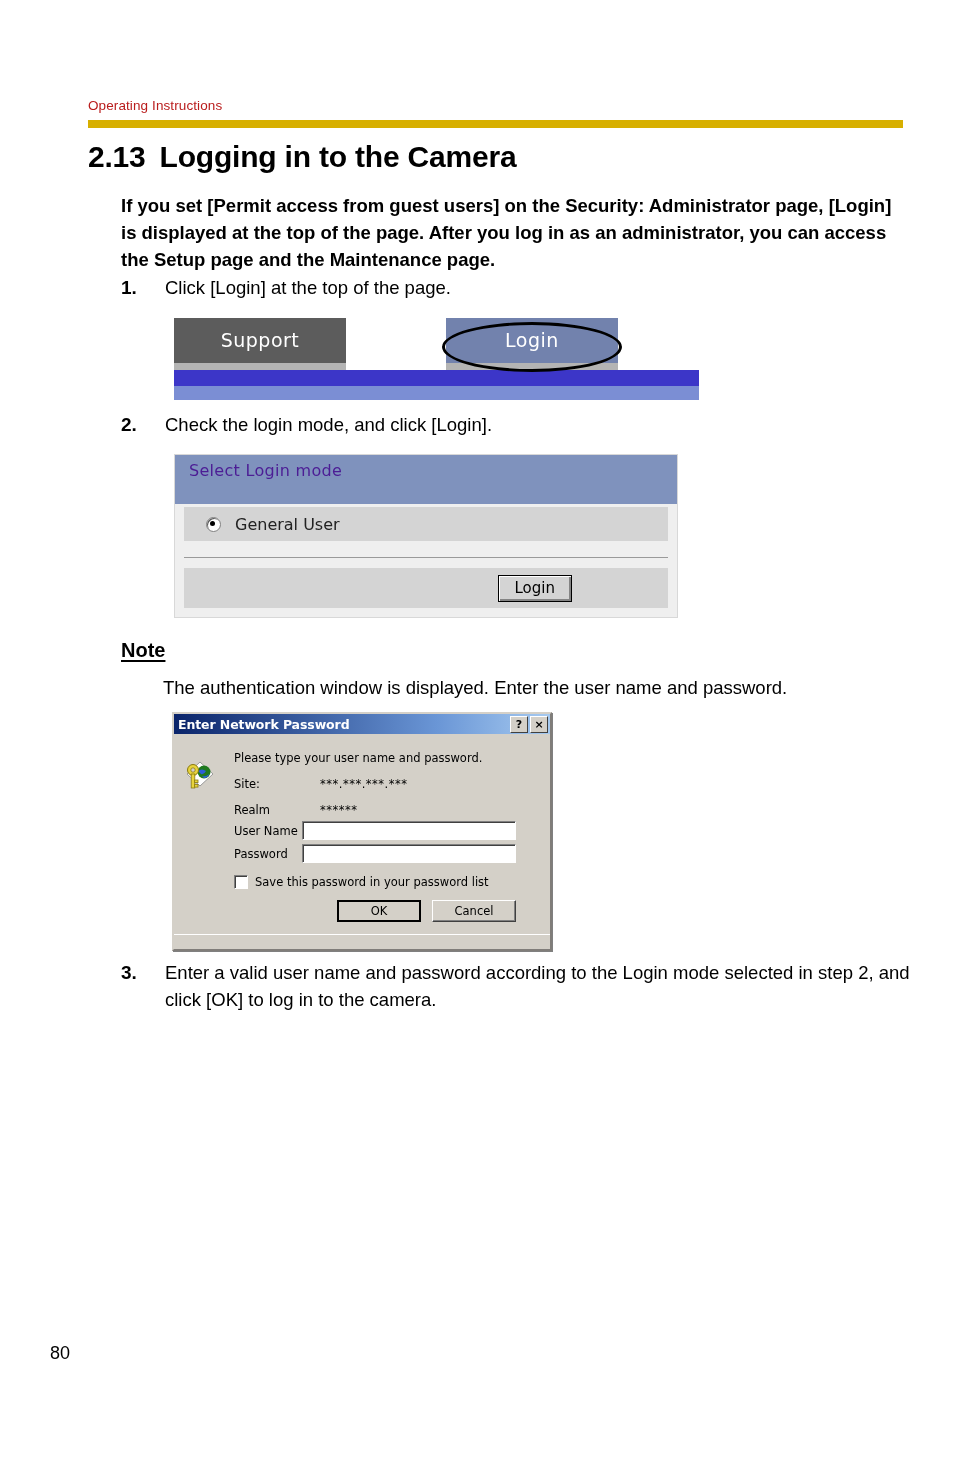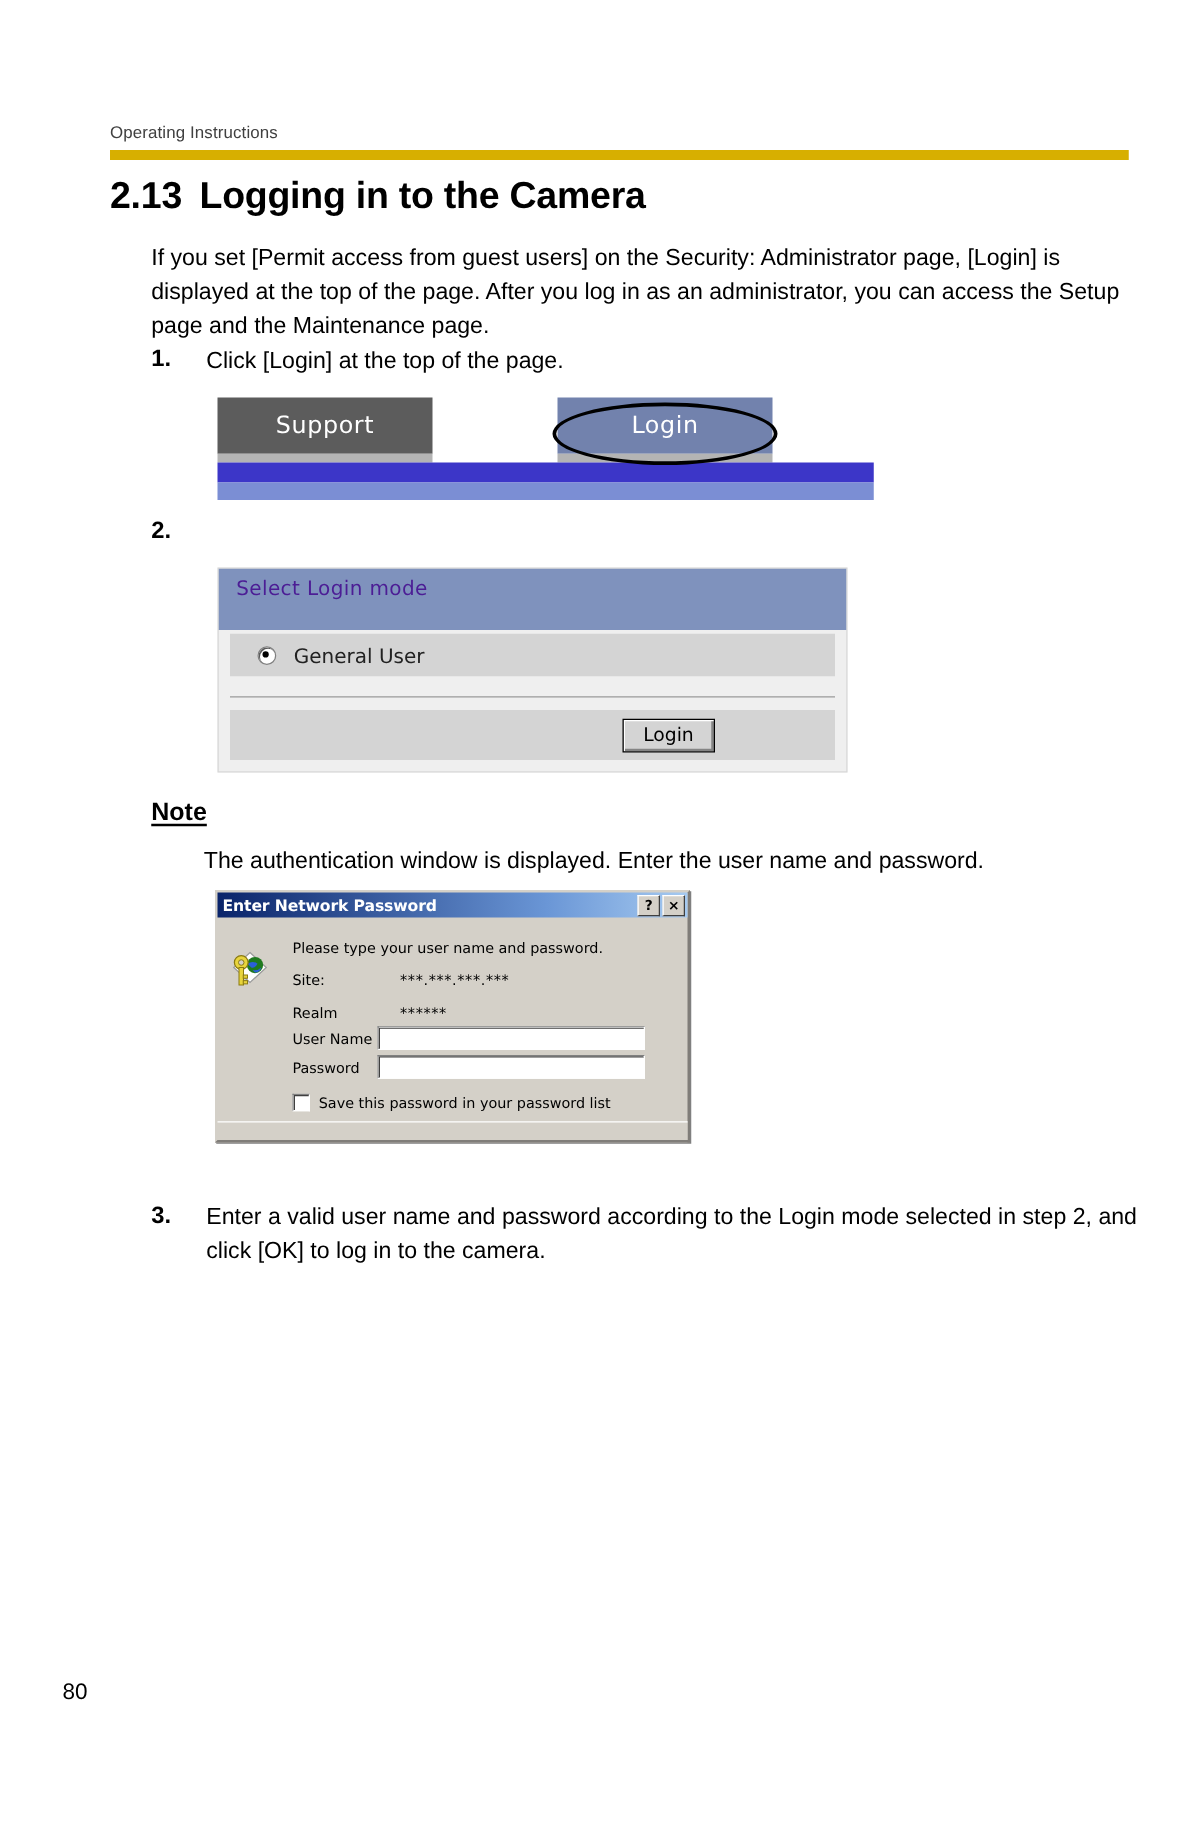--- a/index.html
+++ b/index.html
@@ -16,21 +16,21 @@
     overflow: hidden;
   }
 
   
   .running-head {
     position: absolute;
     left: 88px;
     top: 98px;
     font-size: 13.5px;
     letter-spacing: 0.1px;
-    color: #404040;
+    color: #b91c1c;
   }
   .rule-yellow {
     position: absolute;
     left: 88px;
     top: 120px;
     width: 815px;
     height: 8px;
     background: #d7af00;
   }
 
@@ -47,20 +47,21 @@
   .section-title .num { margin-right: 14px; }
 
   
   .intro {
     position: absolute;
     left: 121px;
     top: 192px;
     width: 785px;
     font-size: 18.5px;
     line-height: 27px;
+    font-weight: bold;
   }
 
   
   .step {
     position: absolute;
     display: flex;
     align-items: flex-start;
   }
   .step-num {
     font-size: 19px;
@@ -405,20 +406,21 @@
   <div class="tab-shadow s1"></div>
   <div class="tab tab-login">Login</div>
   <div class="tab-shadow s2"></div>
   <div class="bar-dark"></div>
   <div class="bar-light"></div>
   <div class="ellipse"></div>
 </div>
 
 <div class="step" id="step2">
   <span class="step-num">2.</span>
+  <span class="step-text">Check the login mode, and click [Login].</span>
 </div>
 
 <div id="fig-loginmode">
   <div class="lm-header">Select Login mode</div>
   <div class="lm-row">
     <span class="radio checked"></span>
     <span>General User</span>
   </div>
   <div class="lm-sep"></div>
   <div class="lm-footer">
@@ -474,20 +476,24 @@
     <div class="field-row">
       <span class="field-label">Password</span>
       <span class="field-input"></span>
     </div>
 
     <div class="check-row">
       <span class="checkbox"></span>
       <span>Save this password in your password list</span>
     </div>
 
+    <div class="btn-row">
+      <button class="dlg-btn default">OK</button>
+      <button class="dlg-btn">Cancel</button>
+    </div>
   </div>
   <div class="dlg-statusbar"></div>
 </div>
 
 <div class="step" id="step3">
   <span class="step-num">3.</span>
   <span class="step-text">Enter a valid user name and password according to the Login mode selected in step 2, and click [OK] to log in to the camera.</span>
 </div>
 
 <div class="page-number">80</div>

